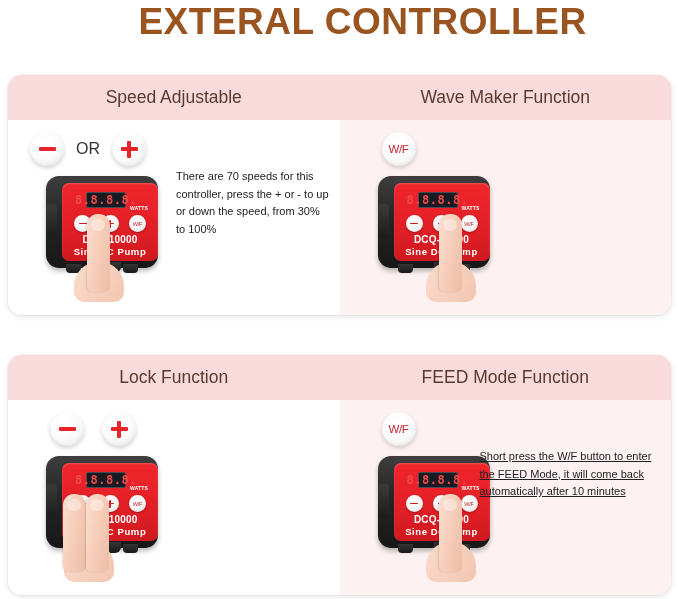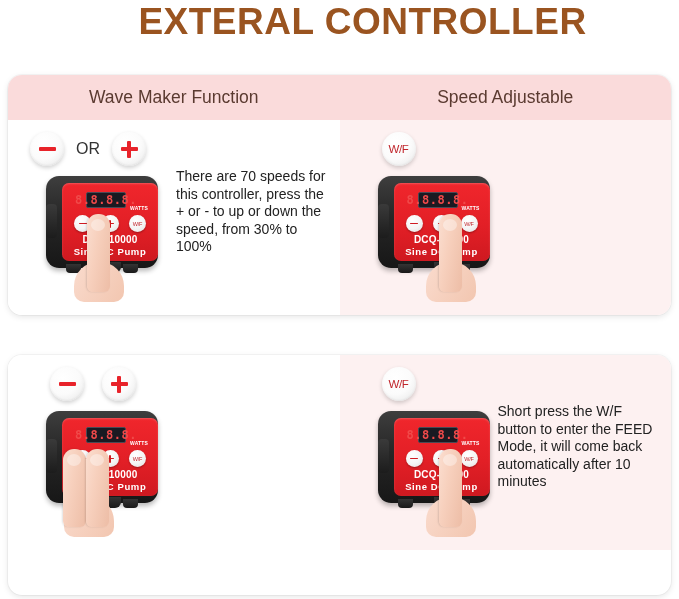--- a/index.html
+++ b/index.html
@@ -275,21 +275,21 @@
     background: linear-gradient(120deg, #fadbcd 0%, #f2c6b0 100%);
     border-radius: 24px 24px 10px 10px;
   }
 
   
   .desc {
     position: absolute;
     top: 48px;
     left: 168px;
     right: 10px;
-    font-size: 14px;
+    font-size: 11px;
     line-height: 17.5px;
     color: #222222;
   }
 
   
   .divider {
     position: absolute;
     top: 0; bottom: 0;
     left: 50%;
     width: 1px;
@@ -298,22 +298,22 @@
 </style>
 </head>
 <body>
 
 <div id="page">
 
   <div class="page-title">EXTERAL CONTROLLER</div>
 
   <div class="card card-1">
     <div class="card-header">
+      <div class="hdr-cell">Speed Adjustable</div>
       <div class="hdr-cell">Wave Maker Function</div>
-      <div class="hdr-cell">Speed Adjustable</div>
     </div>
     <div class="card-body">
       <div class="divider"></div>
 
       <div class="body-cell left">
         <div class="btn-row">
           <div class="rbtn">
               <span class="glyph-minus"></span>
             </div>
           <div class="or-text">OR</div>
@@ -396,20 +396,24 @@
           </div>
           <div class="hand" style="left:64px;"></div>
           <div class="finger" style="left:77px;"></div>
         </div>
 
       </div>
     </div>
   </div>
 
   <div class="card card-2">
+    <div class="card-header">
+      <div class="hdr-cell">Lock Function</div>
+      <div class="hdr-cell">FEED Mode Function</div>
+    </div>
     <div class="card-body">
       <div class="divider"></div>
 
       <div class="body-cell left">
         <div class="btn-row" style="left:42px; gap:18px;">
           <div class="rbtn">
               <span class="glyph-minus"></span>
             </div>
           <div class="rbtn">
               <span class="glyph-plus"></span>
@@ -485,18 +489,18 @@
               <div class="dev-brand">
                 <div>DCQ-10000</div>
                 <div class="l2">Sine DC Pump</div>
               </div>
             </div>
           </div>
           <div class="hand" style="left:64px;"></div>
           <div class="finger" style="left:77px;"></div>
         </div>
 
-        <div class="desc" style="left:158px;">Short press the W/F button to enter the FEED Mode, it will come back automatically after 10 minutes</div>
+        <div class="desc" style="left:140px;text-decoration:underline;">Short press the W/F button to enter the FEED Mode, it will come back automatically after 10 minutes</div>
       </div>
     </div>
   </div>
 
 </div>
 
 </body></html>

